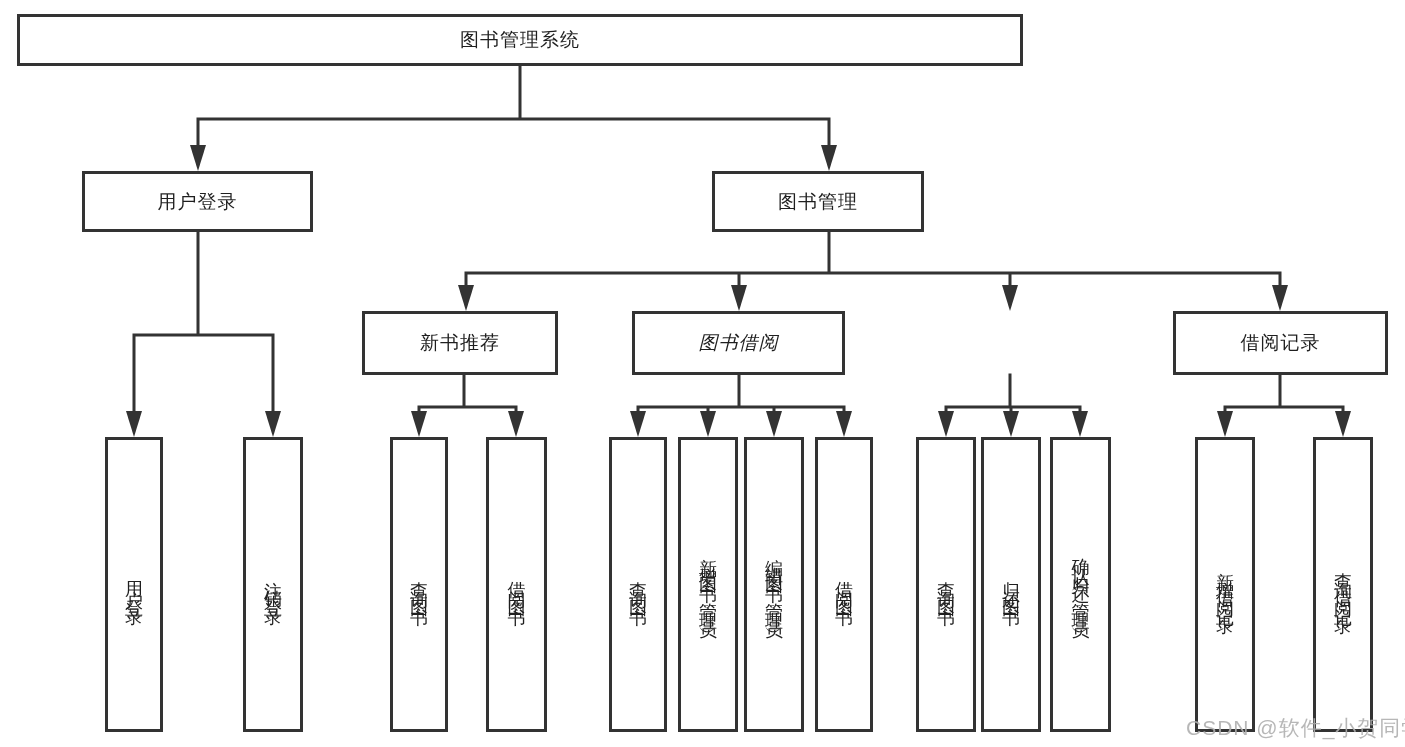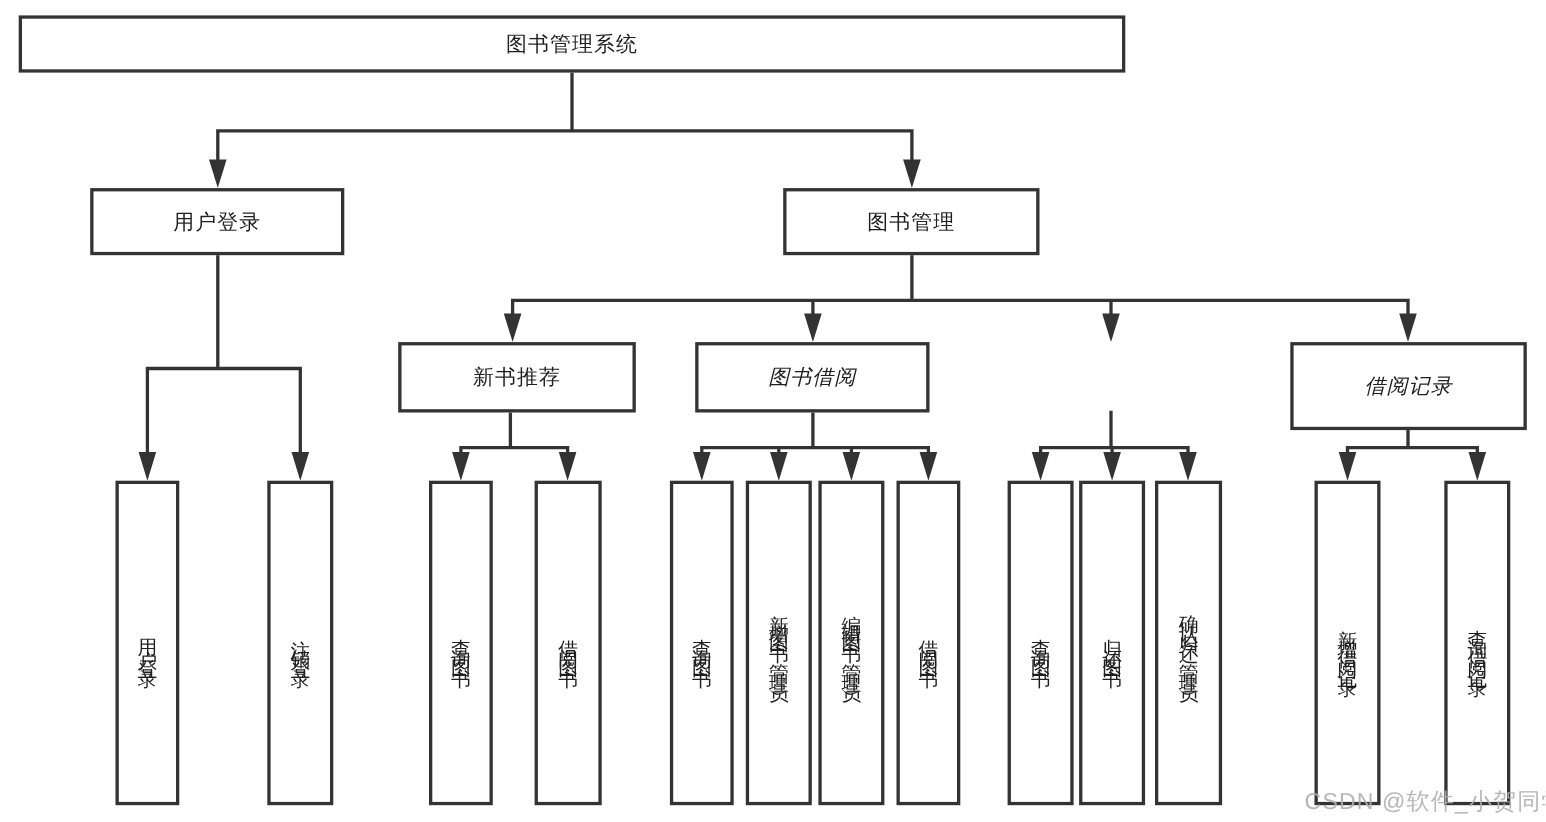--- a/index.html
+++ b/index.html
@@ -103,31 +103,31 @@
     </g>
   </svg>
 
   <div class="box" style="left:17px; top:14px; width:1006px; height:52px;">
     <span>图书管理系统</span>
   </div>
 
   <div class="box" style="left:82px; top:171px; width:231px; height:61px;">
     <span>用户登录</span>
   </div>
-  <div class="box" style="left:712px; top:171px; width:233px; height:61px;">
+  <div class="box" style="left:712px; top:171px; width:212px; height:61px;">
     <span>图书管理</span>
   </div>
 
-  <div class="box" style="left:362px; top:311px; width:216px; height:64px;">
+  <div class="box" style="left:362px; top:311px; width:196px; height:64px;">
     <span>新书推荐</span>
   </div>
   <div class="box" style="left:632px; top:311px; width:213px; height:64px;font-style:italic;">
     <span>图书借阅</span>
   </div>
-  <div class="box" style="left:1173px; top:311px; width:215px; height:80px;font-style:italic;">
+  <div class="box" style="left:1173px; top:311px; width:215px; height:64px;">
     <span>借阅记录</span>
   </div>
 
   <div class="box leaf" style="left:105px; top:437px; width:58px; height:295px;">
     <span>用户登录</span>
   </div>
   <div class="box leaf" style="left:243px; top:437px; width:60px; height:295px;">
     <span>注销登录</span>
   </div>
 

